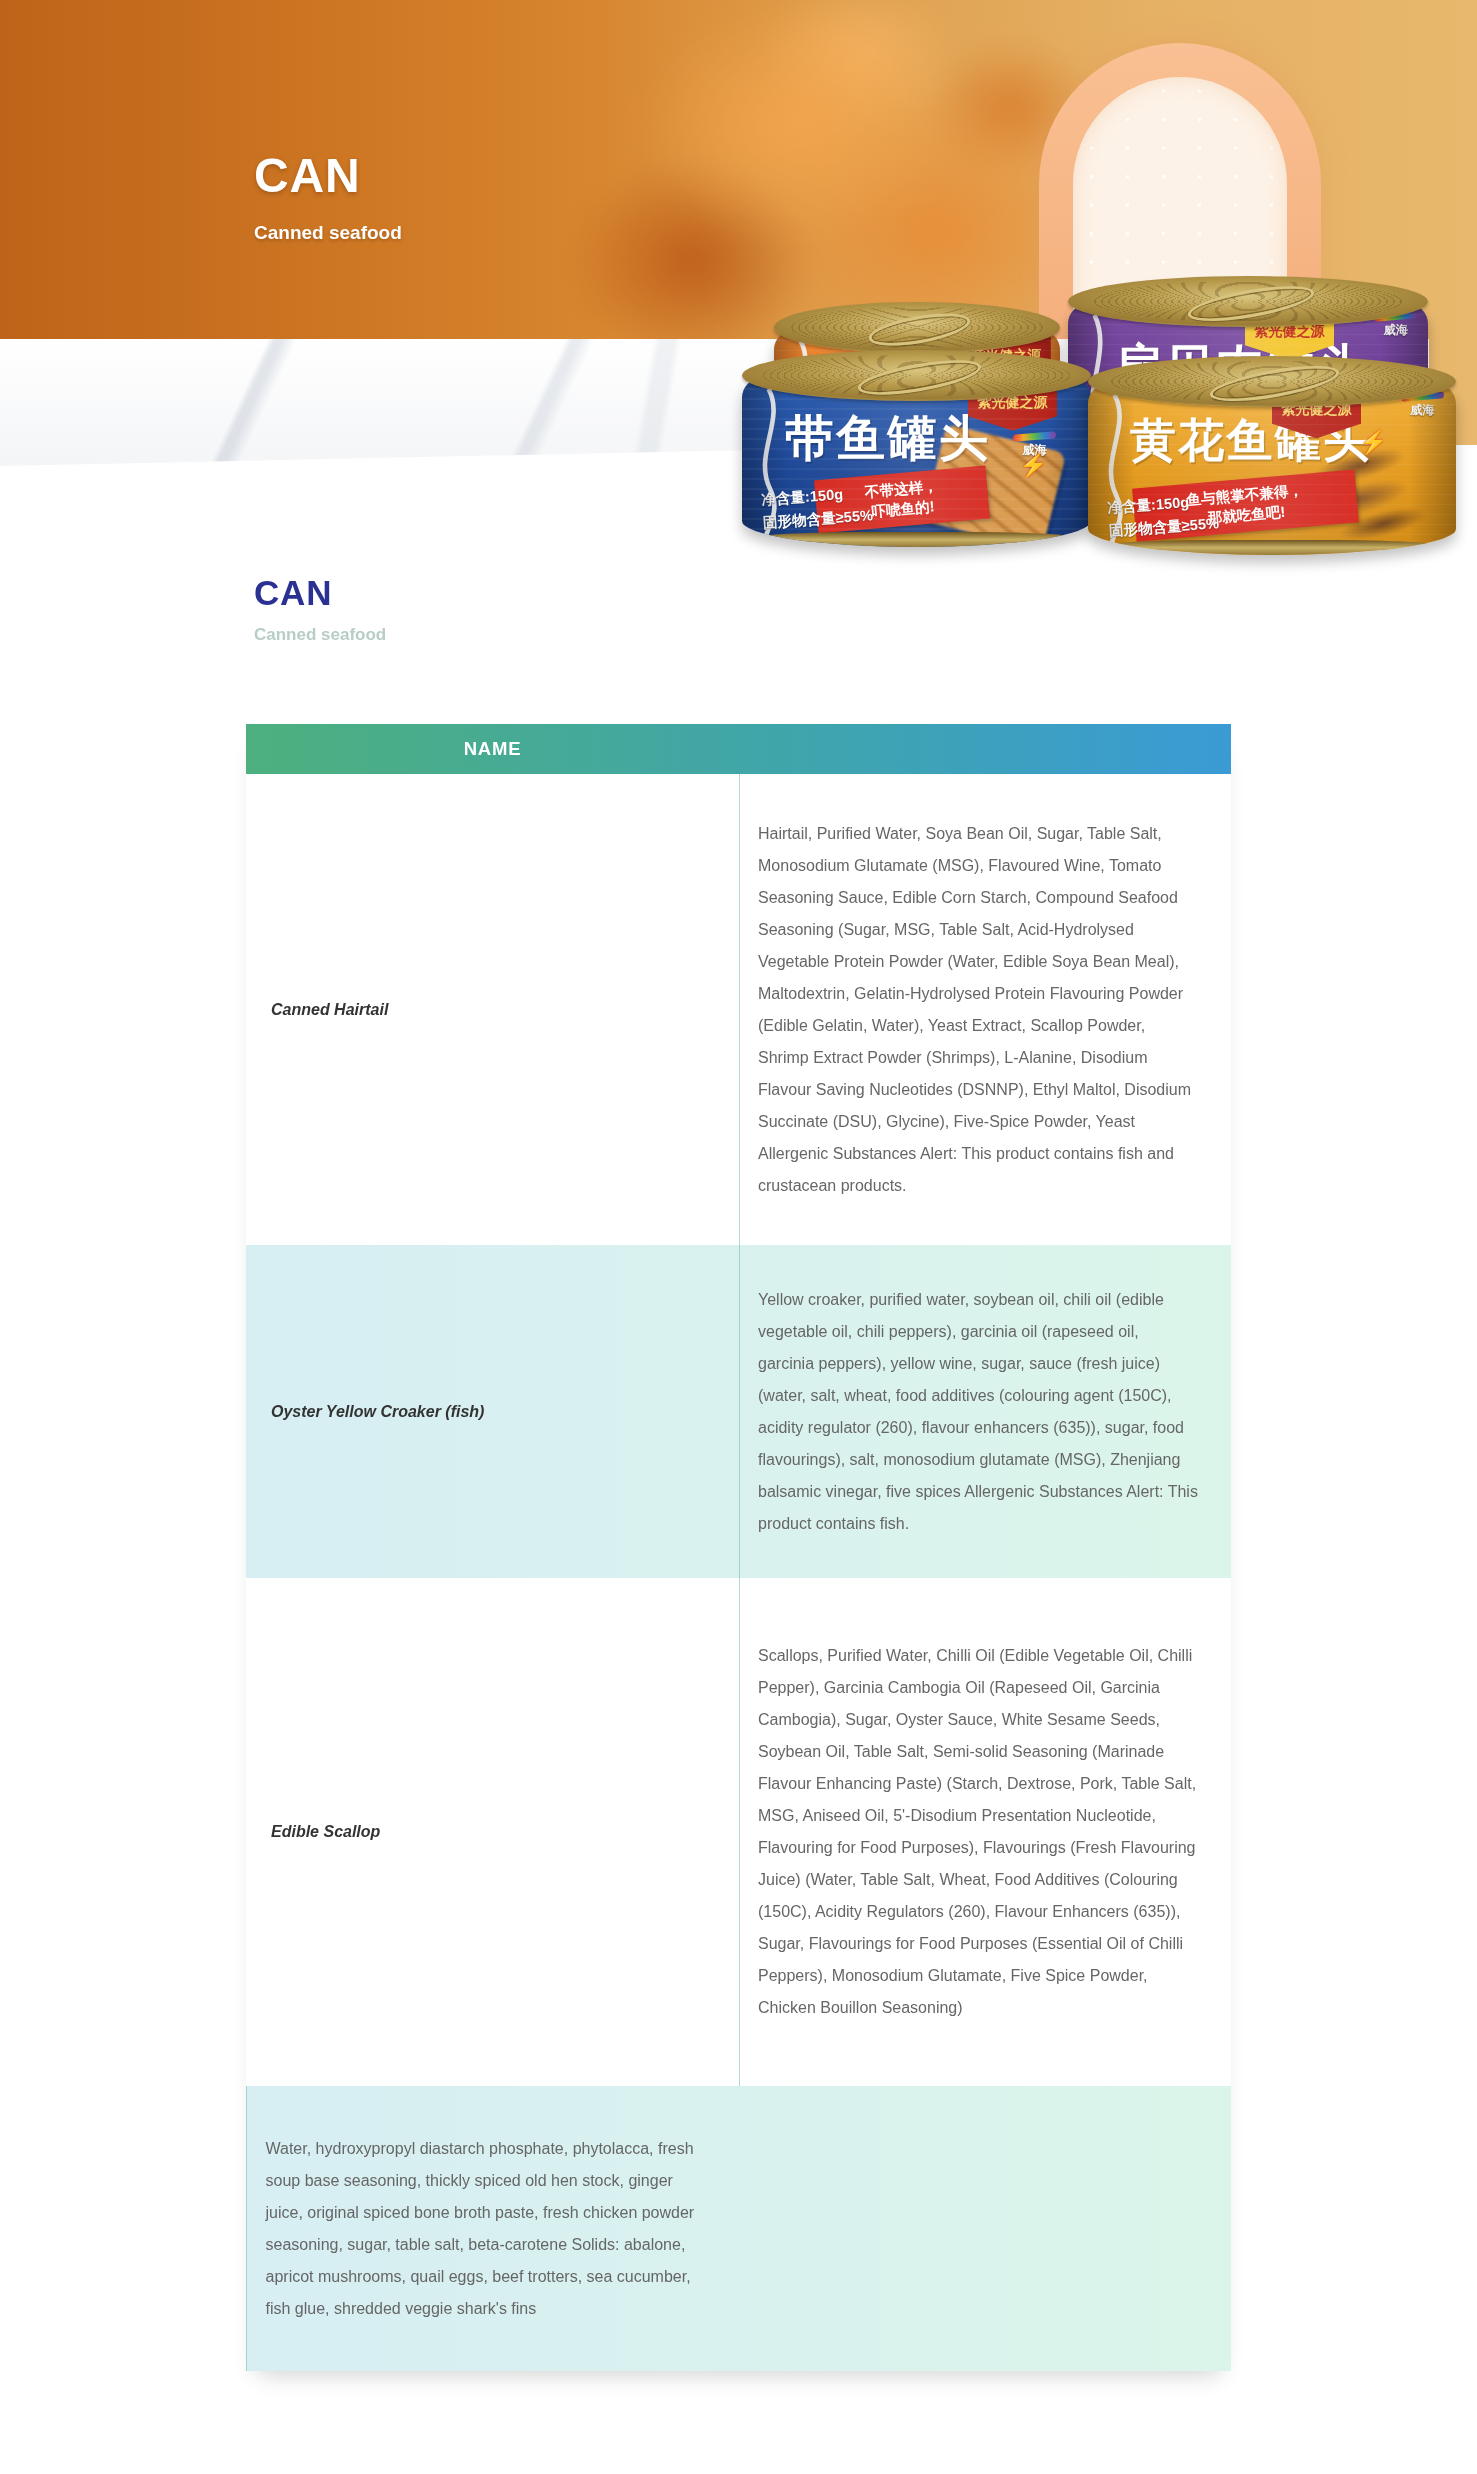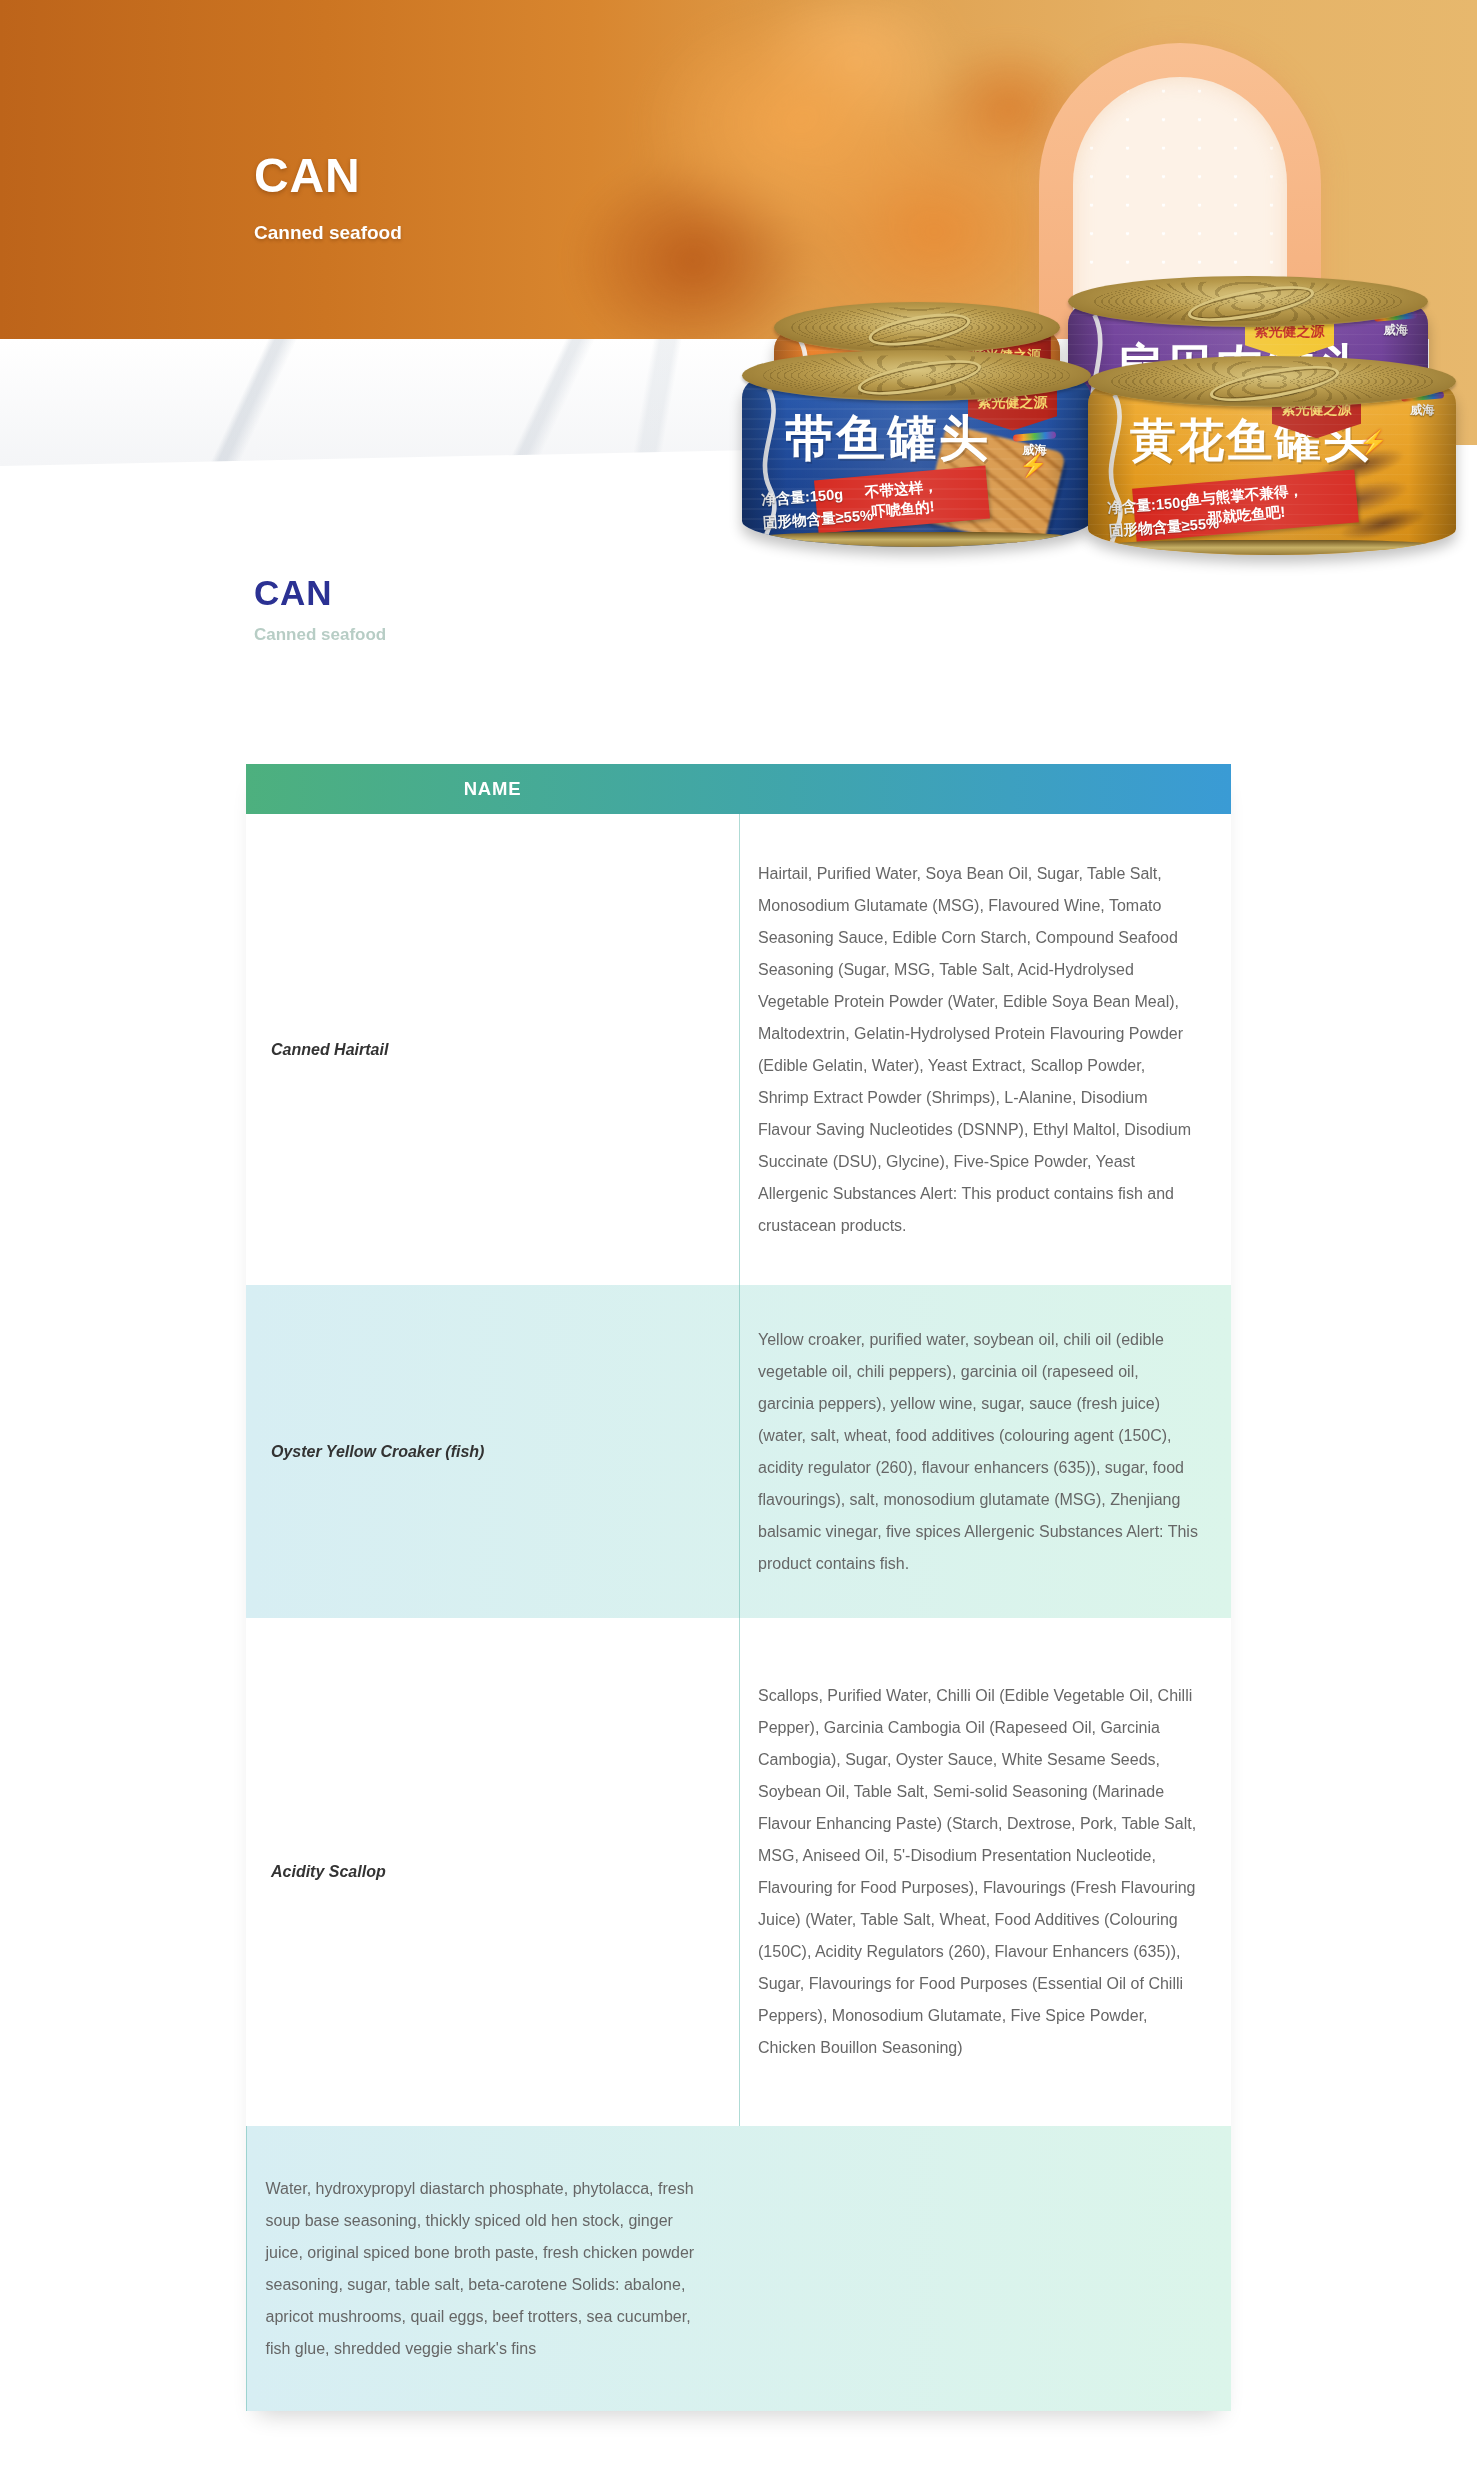--- a/index.html
+++ b/index.html
@@ -180,21 +180,21 @@
   .section-title{
     position:absolute;left:254px;top:573px;
     font-size:35px;font-weight:700;color:#2b3193;letter-spacing:0.8px;
   }
   .section-subtitle{
     position:absolute;left:254px;top:625px;
     font-size:17px;font-weight:700;color:#b7cdc5;
   }
   
   .ing-table{
-    position:absolute;left:246px;top:764px;width:985px;
+    position:absolute;left:246px;top:724px;width:985px;
     box-shadow:0 14px 23px -10.8px rgba(0,0,0,.2);
   }
   .t-head{
     display:flex;height:50px;
     background:linear-gradient(90deg,#4db07e 0%,#40a5ab 55%,#3a9bd5 100%);
   }
   .t-head .th{
     width:493px;display:flex;align-items:center;justify-content:center;
     color:#ffffff;font-size:18.5px;font-weight:700;letter-spacing:0.8px;
   }
@@ -331,21 +331,21 @@
       <div>Hairtail, Purified Water, Soya Bean Oil, Sugar, Table Salt, Monosodium Glutamate (MSG), Flavoured Wine, Tomato Seasoning Sauce, Edible Corn Starch, Compound Seafood Seasoning (Sugar, MSG, Table Salt, Acid-Hydrolysed Vegetable Protein Powder (Water, Edible Soya Bean Meal), Maltodextrin, Gelatin-Hydrolysed Protein Flavouring Powder (Edible Gelatin, Water), Yeast Extract, Scallop Powder, Shrimp Extract Powder (Shrimps), L-Alanine, Disodium Flavour Saving Nucleotides (DSNNP), Ethyl Maltol, Disodium Succinate (DSU), Glycine), Five-Spice Powder, Yeast  Allergenic Substances Alert: This product contains fish and crustacean products.</div>
     </div>
   </div>
   <div class="t-row r2 alt">
     <div class="name-cell">Oyster Yellow Croaker (fish)</div>
     <div class="comp-cell">
       <div>Yellow croaker, purified water, soybean oil, chili oil (edible vegetable oil, chili peppers), garcinia oil (rapeseed oil, garcinia peppers), yellow wine, sugar, sauce (fresh juice) (water, salt, wheat, food additives (colouring agent (150C), acidity regulator (260), flavour enhancers (635)), sugar, food flavourings), salt, monosodium glutamate (MSG), Zhenjiang balsamic vinegar, five spices Allergenic Substances Alert: This product contains fish.</div>
     </div>
   </div>
   <div class="t-row r3">
-    <div class="name-cell">Acidity Scallop</div>
+    <div class="name-cell">Edible Scallop</div>
     <div class="comp-cell">
       <div>Scallops, Purified Water, Chilli Oil (Edible Vegetable Oil, Chilli Pepper), Garcinia Cambogia Oil (Rapeseed Oil, Garcinia Cambogia), Sugar, Oyster Sauce, White Sesame Seeds, Soybean Oil, Table Salt, Semi-solid Seasoning (Marinade Flavour Enhancing Paste) (Starch, Dextrose, Pork, Table Salt, MSG, Aniseed Oil, 5'-Disodium Presentation Nucleotide, Flavouring for Food Purposes), Flavourings (Fresh Flavouring Juice) (Water, Table Salt, Wheat, Food Additives (Colouring (150C), Acidity Regulators (260), Flavour Enhancers (635)), Sugar, Flavourings for Food Purposes (Essential Oil of Chilli Peppers), Monosodium Glutamate, Five Spice Powder, Chicken Bouillon Seasoning)</div>
     </div>
   </div>
   <div class="t-row r4 alt">
     <div class="comp-cell">
       <div>Water, hydroxypropyl diastarch phosphate, phytolacca, fresh soup base seasoning, thickly spiced old hen stock, ginger juice, original spiced bone broth paste, fresh chicken powder seasoning, sugar, table salt, beta-carotene Solids: abalone, apricot mushrooms, quail eggs, beef trotters, sea cucumber, fish glue, shredded veggie shark's fins</div>
     </div>
   </div>
 </div>

